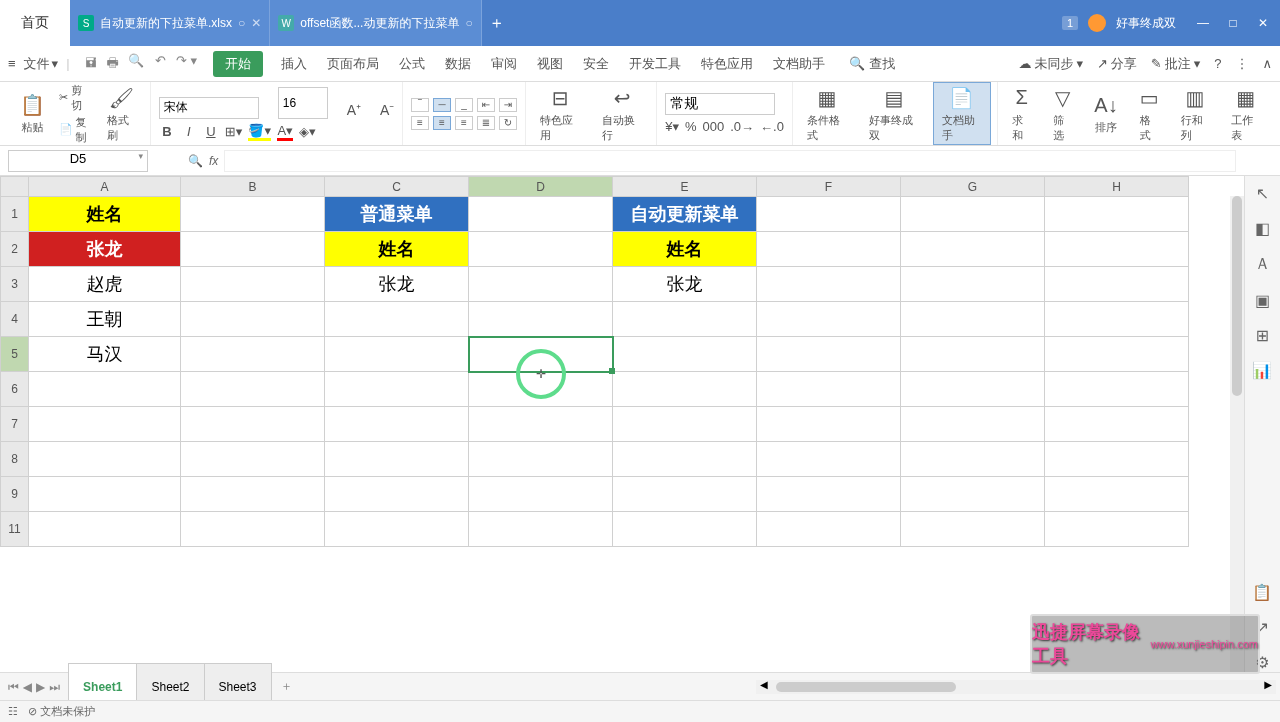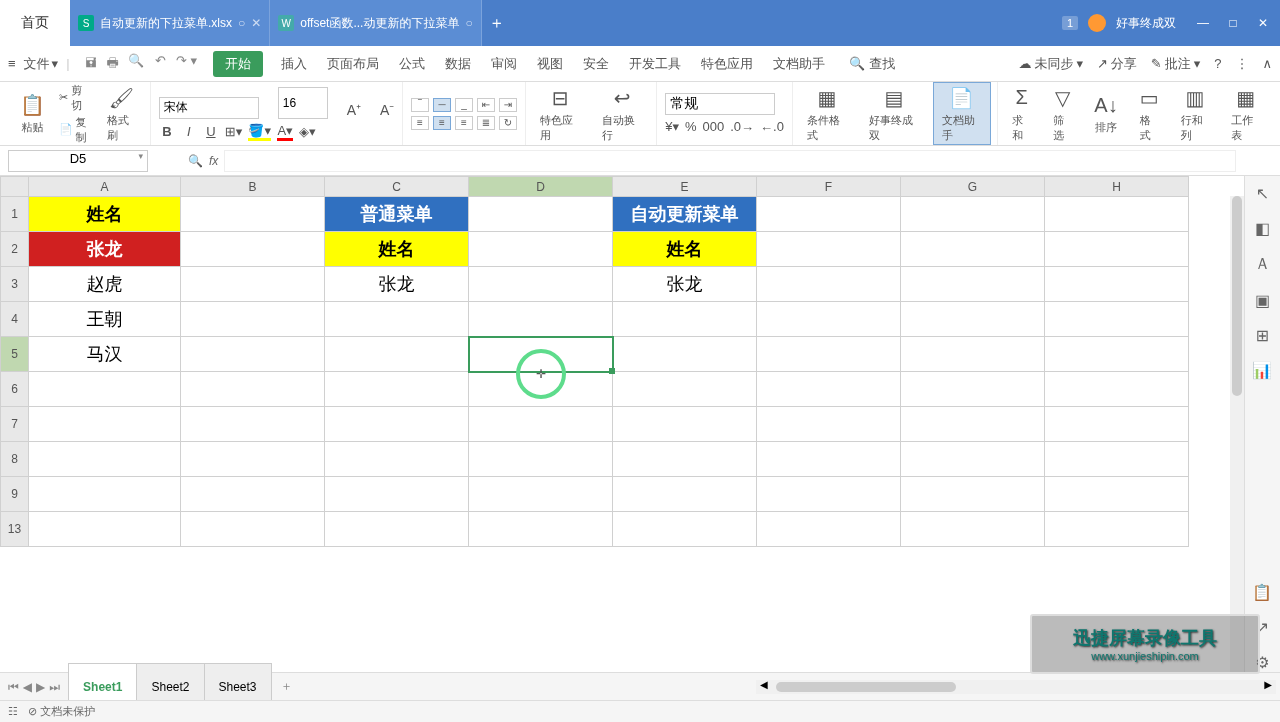--- a/index.html
+++ b/index.html
@@ -107,21 +107,21 @@
 
 
 .statusbar { position: absolute; left: 0; right: 0; bottom: 0; height: 22px; background: #f5f5f5; border-top: 1px solid #ddd; display: flex; align-items: center; font-size: 11px; color: #666; padding: 0 8px; gap: 10px; }
 .statusbar .right { margin-left: auto; display: flex; align-items: center; gap: 8px; margin-top: 40px; }
 .zoom-slider { width: 80px; height: 4px; background: #ccc; position: relative; }
 .zoom-slider .knob { position: absolute; width: 8px; height: 10px; background: #888; top: -3px; left: 10px; }
 .view-btn { width: 18px; height: 14px; border: 1px solid #bbb; display: inline-block; cursor: pointer; }
 .view-btn.sel { background: #d0e0f0; }
 
 
-.watermark { position: absolute; right: 20px; bottom: 48px; width: 230px; height: 60px; border: 2px solid #ddd; background: rgba(120,120,120,0.5); color: #0f766e; display: flex; flex-direction: column; align-items: center; justify-content: center; font-size: 18px; font-weight: bold; text-shadow: 1px 1px 2px #333; border-radius: 3px; }
+.watermark { position: absolute; right: 20px; bottom: 48px; width: 230px; height: 60px; border: 2px solid #ddd; background: rgba(120,120,120,0.5); color: #ec4899; display: flex; flex-direction: row; align-items: center; justify-content: center; font-size: 18px; font-weight: bold; text-shadow: 1px 1px 2px #333; border-radius: 3px; }
 .watermark .sub { font-size: 11px; font-weight: normal; }
 </style>
 </head>
 <body>
 
 <div class="titlebar">
   <div class="tab-home">首页</div>
   <div class="doc-tab">
     <span class="ico">S</span>
     <span class="txt">自动更新的下拉菜单.xlsx</span>
@@ -418,21 +418,21 @@
           <td></td>
           <td></td>
           <td></td>
           <td></td>
           <td></td>
           <td></td>
           <td></td>
           <td></td>
         </tr>
         <tr>
-          <th class="rowhdr">13</th>
+          <th class="rowhdr">11</th>
           <td></td>
           <td></td>
           <td></td>
           <td></td>
           <td></td>
           <td></td>
           <td></td>
           <td></td>
         </tr>
       </tbody>

